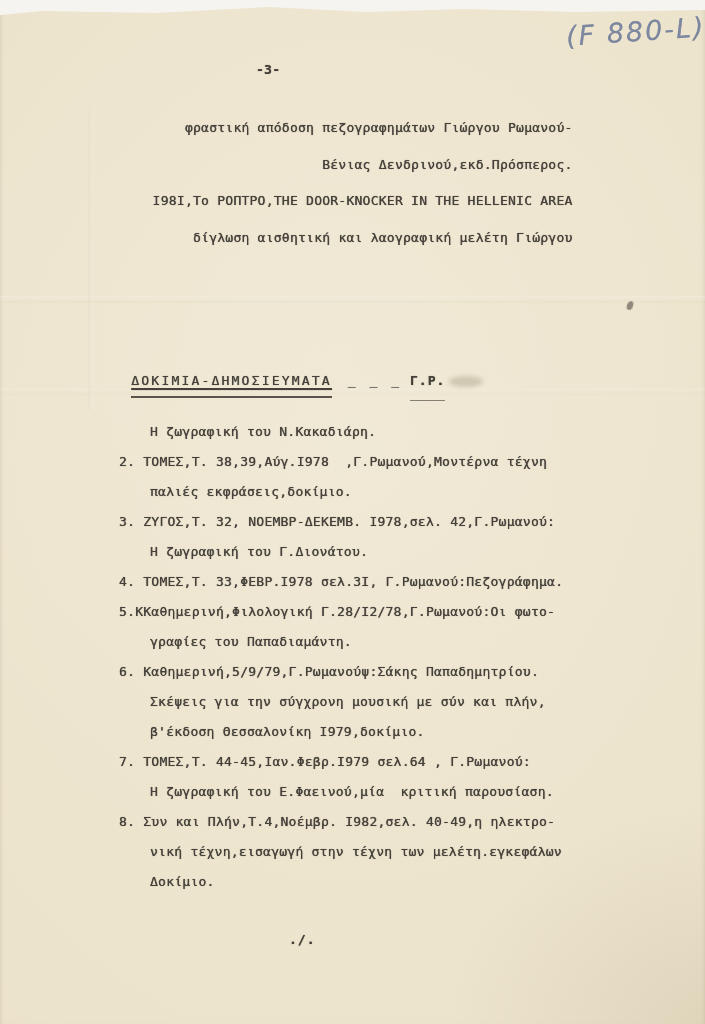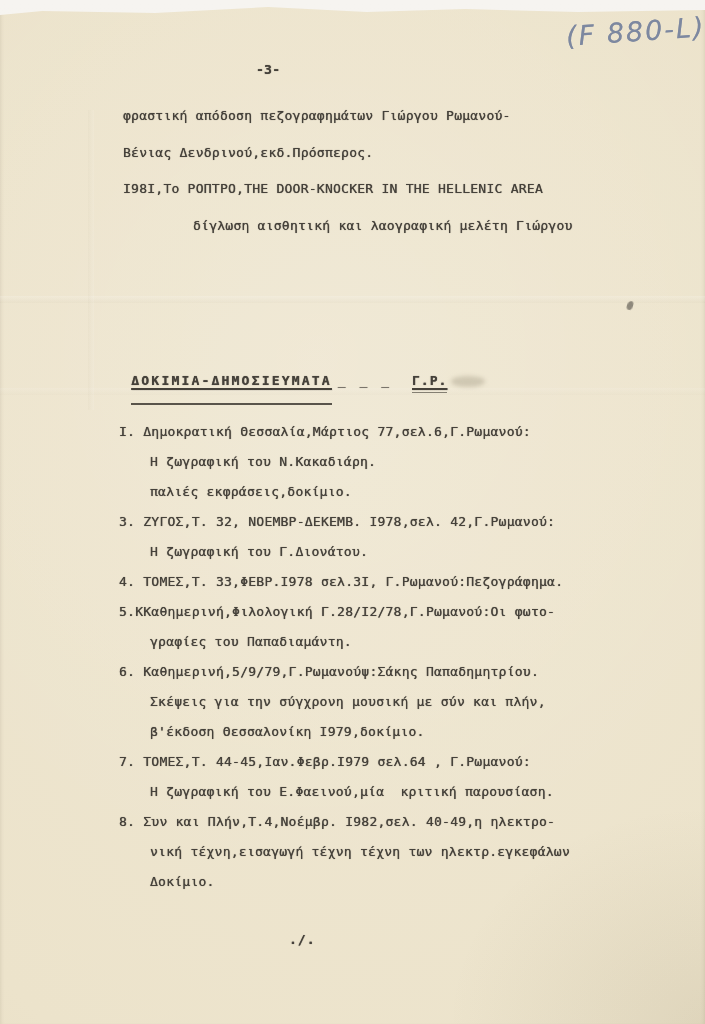--- a/index.html
+++ b/index.html
@@ -27,34 +27,34 @@
     background:radial-gradient(ellipse at 100% 100%, rgba(110,95,60,0.10), rgba(0,0,0,0) 70%);}
   
   .typed{
     color:#45413a;
     font-size:13px;
     letter-spacing:.25px;
     text-shadow:0 0 .8px rgba(69,65,58,.85), .4px .4px .4px rgba(69,65,58,.25);
     white-space:pre;
   }
   .pagenum{position:absolute;left:256px;top:62px;font-weight:bold;}
-  .intro{position:absolute;left:123px;top:98px;}
+  .intro{position:absolute;left:123px;top:110px;text-align:right;}
   .intro .line{height:36.5px;line-height:36.5px;}
   .intro .line.indent{margin-left:70px;}
   .heading{position:absolute;left:99px;top:348px;height:22px;line-height:22px;}
   .heading .title{
-    font-weight:bold;letter-spacing:2.2px;
+    font-weight:normal;letter-spacing:2.2px;
     text-decoration:underline;text-decoration-thickness:1.5px;text-underline-offset:3px;
-    border-bottom:2px solid rgba(62,58,50,.85);padding-bottom:15px;
+    border-bottom:2px solid rgba(62,58,50,.85);padding-bottom:8px;
   }
-  .heading .dashes{letter-spacing:3px;margin-left:6px;color:#55504a;}
+  .heading .dashes{letter-spacing:3px;margin-left:16px;color:#55504a;}
   .heading .initials{
-    font-weight:bold;margin-left:20px;letter-spacing:1px;
-    text-decoration:underline;text-decoration-thickness:1.5px;text-underline-offset:3px;
-    border-bottom:1.5px solid rgba(62,58,50,.6);padding-bottom:4px;
+    font-weight:bold;margin-left:8px;letter-spacing:1px;
+    text-decoration-thickness:1.5px;text-underline-offset:3px;
+    border-bottom:1.5px solid rgba(62,58,50,.6);padding-bottom:12px;
   }
   .heading .smudge{
     display:inline-block;width:34px;height:11px;margin-left:4px;vertical-align:-2px;
     background:rgba(150,140,118,.35);border-radius:50%;filter:blur(2px);
   }
   .entries{position:absolute;left:119px;top:417px;}
   .entries .line{height:30px;line-height:30px;}
   .entries .line.cont{margin-left:31px;}
   .footer-mark{position:absolute;left:289px;top:932px;font-weight:bold;letter-spacing:1px;}
   
@@ -97,35 +97,35 @@
     <div class="typed line">Βένιας Δενδρινού,εκδ.Πρόσπερος.</div>
     <div class="typed line">I98I,Το ΡΟΠΤΡΟ,THE DOOR-KNOCKER IN THE HELLENIC AREA</div>
     <div class="typed line indent">δίγλωση αισθητική και λαογραφική μελέτη Γιώργου</div>
   </div>
 
   <div class="typed heading">
     <span class="title">ΔΟΚΙΜΙΑ-ΔΗΜΟΣΙΕΥΜΑΤΑ</span><span class="dashes">_ _ _</span><span class="initials">Γ.Ρ.</span><span class="smudge"></span>
   </div>
 
   <div class="entries">
-    <div class="typed line">I. Δημοκρατική Θεσσαλία,Μάρτιος 77,σελ.6,Γ.Ρωμανού:</div>
     <div class="typed line cont">Η ζωγραφική του Ν.Κακαδιάρη.</div>
+    <div class="typed line">2. ΤΟΜΕΣ,Τ. 38,39,Αύγ.I978  ,Γ.Ρωμανού,Μοντέρνα τέχνη</div>
     <div class="typed line cont">παλιές εκφράσεις,δοκίμιο.</div>
     <div class="typed line">3. ΖΥΓΟΣ,Τ. 32, ΝΟΕΜΒΡ-ΔΕΚΕΜΒ. I978,σελ. 42,Γ.Ρωμανού:</div>
     <div class="typed line cont">Η ζωγραφική του Γ.Διονάτου.</div>
     <div class="typed line">4. ΤΟΜΕΣ,Τ. 33,ΦΕΒΡ.I978 σελ.3I, Γ.Ρωμανού:Πεζογράφημα.</div>
     <div class="typed line">5.ΚΚαθημερινή,Φιλολογική Γ.28/I2/78,Γ.Ρωμανού:Οι φωτο-</div>
     <div class="typed line cont">γραφίες του Παπαδιαμάντη.</div>
     <div class="typed line">6. Καθημερινή,5/9/79,Γ.Ρωμανούψ:Σάκης Παπαδημητρίου.</div>
     <div class="typed line cont">Σκέψεις για την σύγχρονη μουσική με σύν και πλήν,</div>
     <div class="typed line cont">β'έκδοση Θεσσαλονίκη I979,δοκίμιο.</div>
     <div class="typed line">7. ΤΟΜΕΣ,Τ. 44-45,Ιαν.Φεβρ.I979 σελ.64 , Γ.Ρωμανού:</div>
     <div class="typed line cont">Η ζωγραφική του Ε.Φαεινού,μία  κριτική παρουσίαση.</div>
     <div class="typed line">8. Συν και Πλήν,Τ.4,Νοέμβρ. I982,σελ. 40-49,η ηλεκτρο-</div>
-    <div class="typed line cont">νική τέχνη,εισαγωγή τέχνη τέχνη των ηλεκτρ.εγκεφάλων</div>
+    <div class="typed line cont">νική τέχνη,εισαγωγή στην τέχνη των μελέτη.εγκεφάλων</div>
     <div class="typed line cont">Δοκίμιο.</div>
   </div>
 
   <div class="typed footer-mark">./.</div>
 
   <div class="ink-blot"></div>
 
 </div>
 
 </body></html>

